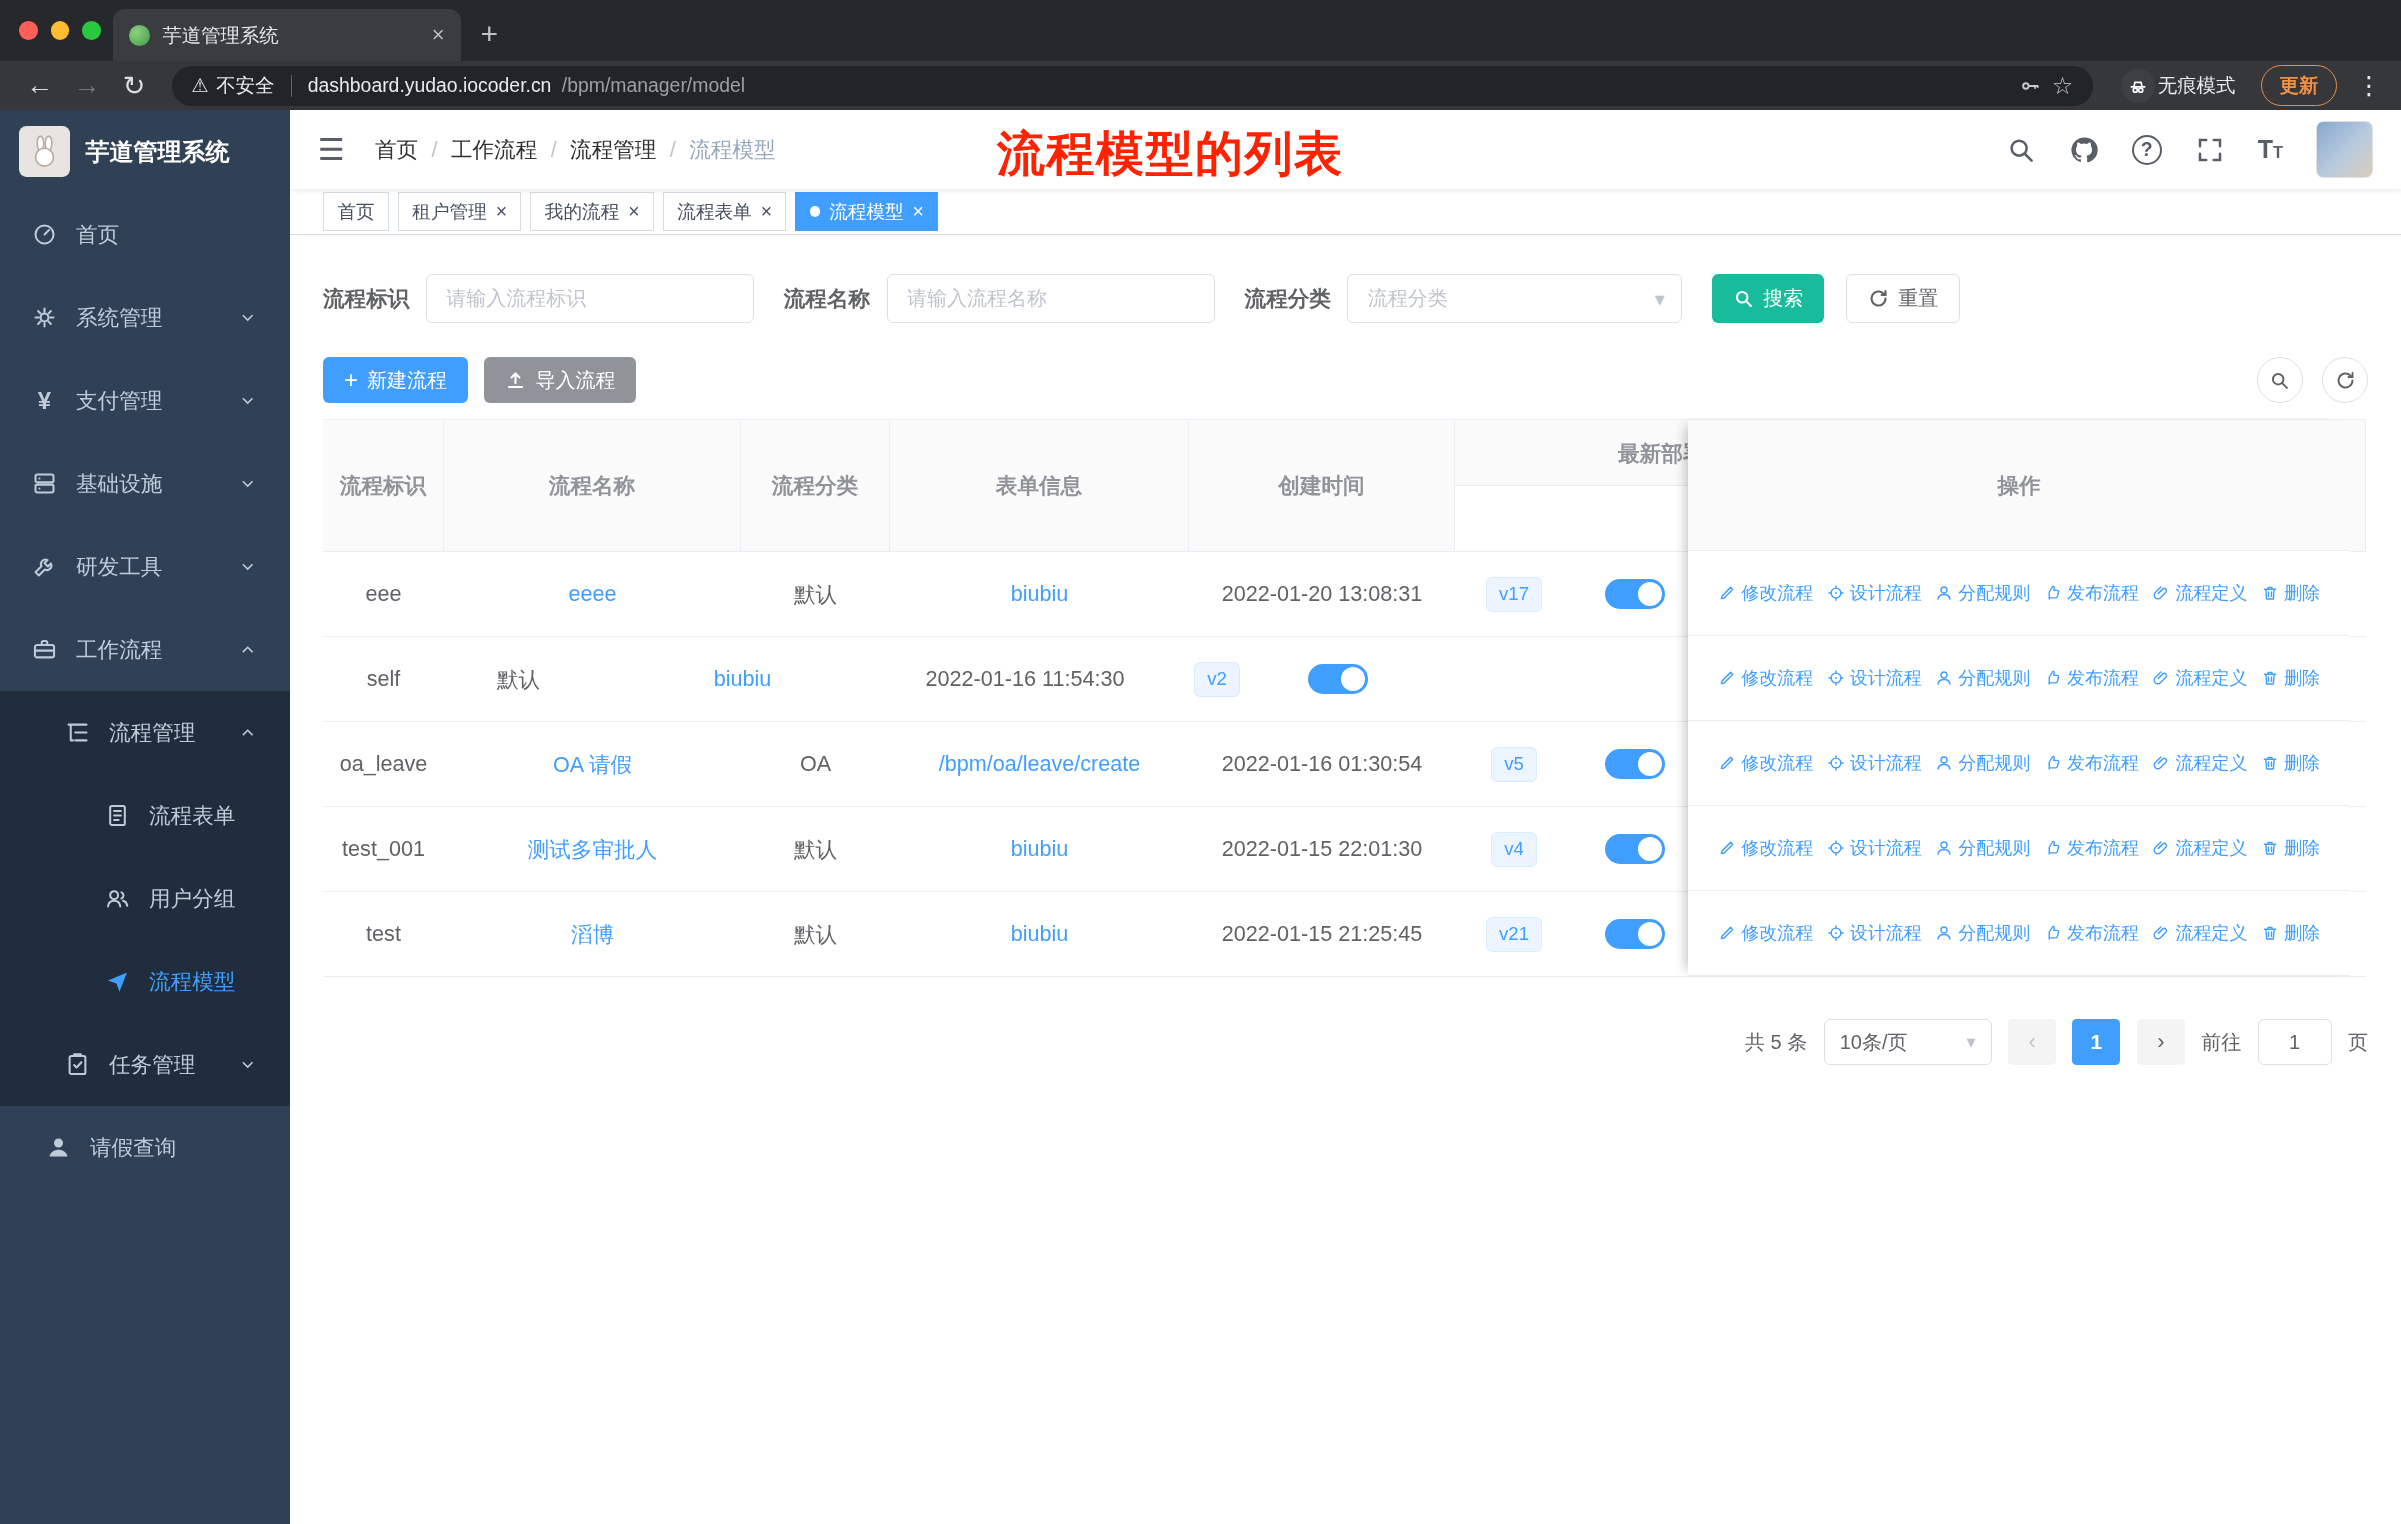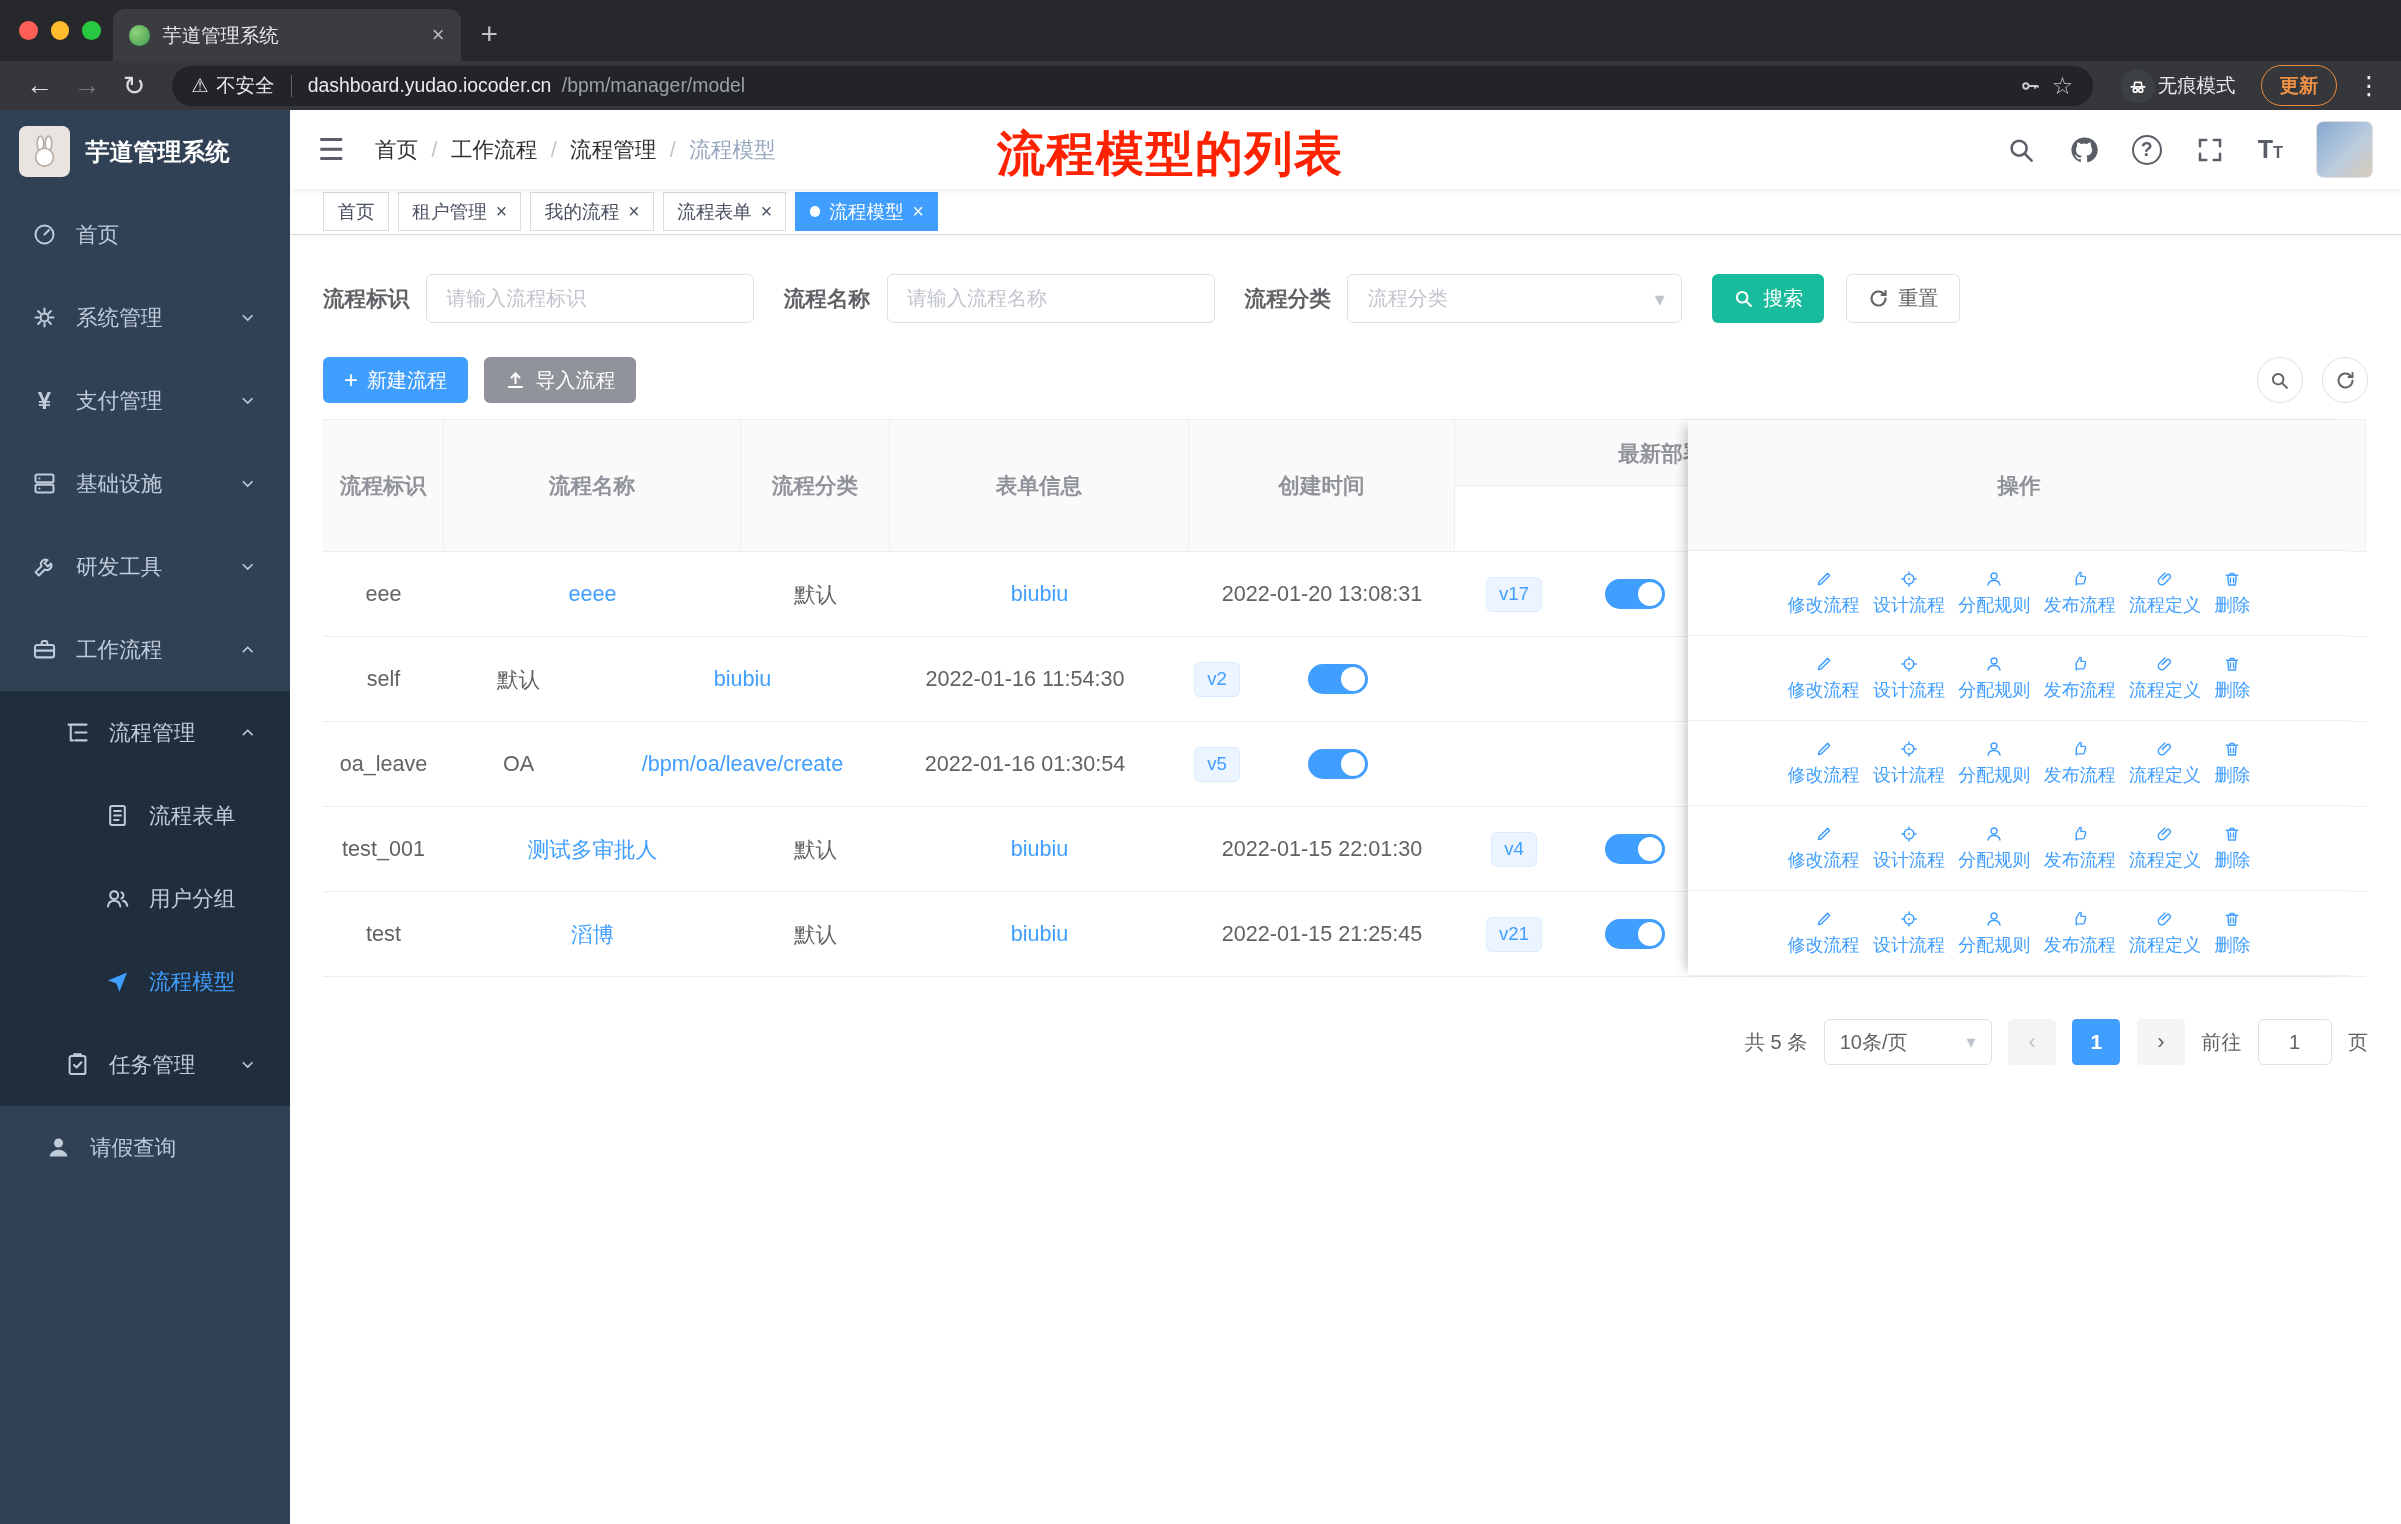--- a/index.html
+++ b/index.html
@@ -124,21 +124,21 @@
   .link { color:#409eff; cursor:pointer; }
   .vtag { background:#ecf5ff; border:0.7px solid #d9ecff; color:#409eff; font-size:18.6px; padding:5.2px 12px; border-radius:6px; }
   .sw { width:60px; height:30px; border-radius:15px; background:#409eff; position:relative; cursor:pointer; }
   .sw::after { content:""; position:absolute; top:3px; right:3px; width:24px; height:24px; border-radius:50%; background:#fff; }
 
   .opcol { position:absolute; top:0; right:16px; width:662px; background:#fff; z-index:2;
     box-shadow:-9px 0 10.4px -6px rgba(0,0,0,.22); }
   .ophead { height:131px; background:#fafafa; display:flex; align-items:center; justify-content:center;
     font-size:21.6px; font-weight:700; color:#909399; border-bottom:0.7px solid #ebeef5; }
   .oprow { height:85px; display:flex; align-items:center; justify-content:center; gap:13.4px; border-bottom:0.7px solid #ebeef5; }
-  .alink { display:flex; align-items:center; gap:5.2px; color:#409eff; font-size:18px; white-space:nowrap; cursor:pointer;flex-direction:column; }
+  .alink { display:flex; align-items:center; gap:5.2px; color:#409eff; font-size:18px; white-space:nowrap; cursor:pointer; }
   .alink svg { width:18px; height:18px; stroke:currentColor; fill:none; stroke-width:1.9; stroke-linecap:round; stroke-linejoin:round; }
 
   
   .pager { display:flex; align-items:center; justify-content:flex-end; gap:16.4px; padding:42px 33px 0;
     font-size:20px; color:#606266; }
   .psel { width:168px; height:46px; border:0.7px solid #dcdfe6; border-radius:6px; display:flex; align-items:center;
     justify-content:space-between; padding:0 15px; color:#606266; }
   .psel .arr { color:#c0c4cc; font-size:18px; }
   .pbtn { min-width:48px; height:46px; background:#f4f4f5; border-radius:4.5px; display:flex; align-items:center;
     justify-content:center; font-size:22px; color:#606266; }
@@ -540,20 +540,23 @@
         <span class="bc w-ver">
             <span class="vtag">v2</span>
           </span>
         <span class="bc w-status">
             <span class="sw"></span>
           </span>
       </div>
 
       <div class="brow">
         <span class="bc w-id">oa_leave</span>
+        <span class="bc w-name">
+            <span class="link">OA 请假</span>
+          </span>
         <span class="bc w-cat">OA</span>
         <span class="bc w-form">
             <span class="link">/bpm/oa/leave/create</span>
           </span>
         <span class="bc w-created">2022-01-16 01:30:54</span>
         <span class="bc w-ver">
             <span class="vtag">v5</span>
           </span>
         <span class="bc w-status">
             <span class="sw"></span>

